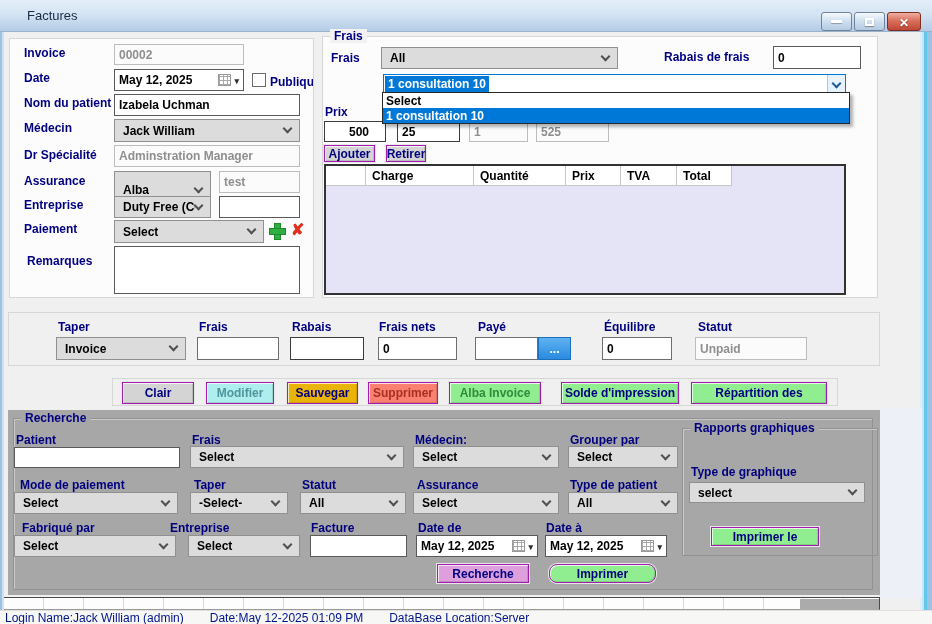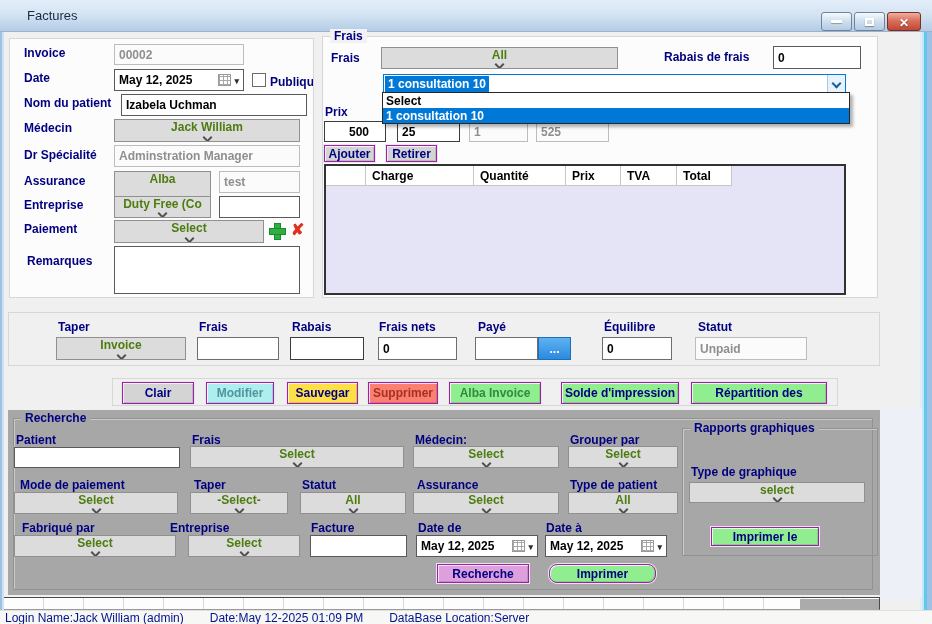--- a/index.html
+++ b/index.html
@@ -33,44 +33,44 @@
   .side-border-right { left:920px; top:32px; width:12px; height:578px; background:linear-gradient(90deg,#e4ecf5 0 2px,#bfe9f8 2px 4px,#62c7ea 4px 7px,#9fc2e4 7px 12px); }
   .gb { border:1px solid #d7d7d7; background:#fcfcfc; }
   .gb-legend { position:absolute; top:-8px; left:7px; padding:0 4px; background:#f2f2f2; color:#000080; font-size:12px; font-weight:bold; }
   .tb {
     background:#fff; border:1px solid #6e6e6e; color:#000;
     font: bold 12px "Liberation Sans", sans-serif;
     display:flex; align-items:center; padding:0 4px; overflow:hidden; white-space:nowrap;
   }
   .tb.dis { color:#8f8f8f; border-color:#bdbdbd; background:#fbfbfb; }
   .combo {
-    background:#dcdcdc; border:1px solid #909090; color:#4d7c0f;
+    background:#dcdcdc; border:1px solid #909090; color:#000000;
     font: bold 12px "Liberation Sans", sans-serif;
-    display:flex; align-items:center; padding:0 0; overflow:hidden; white-space:nowrap;flex-direction:column;
+    display:flex; align-items:center; padding:0 8px; overflow:hidden; white-space:nowrap;
   }
   .combo .cval { flex:1 1 auto; overflow:hidden; }
   .chev { width:7px; height:7px; border-right:2px solid #505050; border-bottom:2px solid #505050;
           transform:rotate(45deg); margin-top:-4px; flex:0 0 auto; }
   .dp { justify-content:flex-start; }
   .dp .dval { flex:1 1 auto; }
   .cal { width:13px; height:12px; border:1px solid #9a9a9a; flex:0 0 auto; margin-right:3px;
     background:
       repeating-linear-gradient(90deg,#a8a8a8 0 1px,transparent 1px 4px),
       repeating-linear-gradient(0deg,#a8a8a8 0 1px,transparent 1px 4px), #fff; }
   .darr::before { content:"▾"; font-size:9px; color:#303030; }
   .checkbox { width:14px; height:14px; background:#fff; border:1px solid #6a6a6a; }
   .btn {
     border:1px solid #a21caf; box-shadow: inset 1px 1px 0 rgba(255,255,255,.75), inset -1px -1px 0 rgba(0,0,0,.12), 0 0 0 1px #e8e8e8;
     background:#d6d6d6; color:#000080;
     display:flex; align-items:center; justify-content:center;
     font: bold 12px "Liberation Sans", sans-serif; white-space:nowrap;
   }
   .btn.gray { background:#d4d4d4; }
   .btn.turquoise { background:#afeeee; color:#4f959c; }
-  .btn.khaki { background:#fde047; }
+  .btn.khaki { background:#eab308; }
   .btn.salmon { background:#fa8072; color:#aa2f1f; }
   .btn.green { background:#90ee90; }
   .btn.green-text { background:#90ee90; color:#2e8b3e; }
   .btn.plum { background:#dda0dd; }
   .chargecombo { border:1px solid #0078d7; background:#fff; display:flex; align-items:center; }
   .chargecombo .hl { background:#0078d7; color:#fff; font:bold 12px "Liberation Sans",sans-serif; padding:1px 3px; margin-left:1px; white-space:nowrap; }
   .chargecombo .chev-cell { margin-left:auto; width:18px; height:100%; display:flex; align-items:center; justify-content:center; background:#e7f2fb; border-left:1px solid #9ecbee; }
   .chargecombo .chev-cell .chev { border-color:#1b5d94; margin-top:-2px; }
   .ddlist { background:#fff; border:1px solid #282828; box-shadow:3px 3px 3px rgba(0,0,0,.3); }
   .dditem { height:15px; display:flex; align-items:center; padding:0 3px; font:bold 12px "Liberation Sans",sans-serif; color:#000; }
@@ -132,21 +132,21 @@
     </div>
 
   <div class="abs tb dp" style="left:104px; top:30px; width:130px; height:22px; border-color:#5a5a5a;">
     <span class="dval">May 12, 2025</span>
     <span class="cal"></span>
     <span class="darr"></span>
   </div>
   <div class="abs checkbox" style="left:242px; top:34px;"></div>
   <span class="abs lbl" style="left:260px; top:36px;">Publique</span>
 
-  <div class="abs tb" style="left:111px; top:55px; width:186px; height:22px; border-color:#5a5a5a;align-items:center;">
+  <div class="abs tb" style="left:104px; top:55px; width:186px; height:22px; border-color:#5a5a5a;align-items:center;">
       <span>Izabela Uchman</span>
     </div>
 
   <div class="abs combo" style="left:104px; top:80px; width:186px; height:23px;">
     <span class="cval">Jack William</span>
     <span class="chev"></span>
   </div>
 
   <div class="abs tb dis" style="left:104px; top:106px; width:186px; height:22px;">
       <span>Adminstration Manager</span>
@@ -211,21 +211,21 @@
   <div class="abs tb dis" style="left:146px; top:84px; width:59px; height:21px;">
       <span>1</span>
     </div>
   <div class="abs tb dis" style="left:213px; top:84px; width:73px; height:21px;">
       <span>525</span>
     </div>
 
   <div class="abs btn gray" style="left:1px;  top:108px; width:51px; height:17px;">
       <span>Ajouter</span>
     </div>
-  <div class="abs btn gray" style="left:63px; top:108px; width:51px; height:17px;">
+  <div class="abs btn gray" style="left:63px; top:108px; width:40px; height:17px;">
       <span>Retirer</span>
     </div>
 
   <div class="abs grid" style="left:1px; top:127px; width:522px; height:131px;">
     <div class="ghead">
       <div class="gcell" style="width:40px;"></div>
       <div class="gcell" style="width:108px;">Charge</div>
       <div class="gcell" style="width:92px;">Quantité</div>
       <div class="gcell" style="width:55px;">Prix</div>
       <div class="gcell" style="width:56px;">TVA</div>

